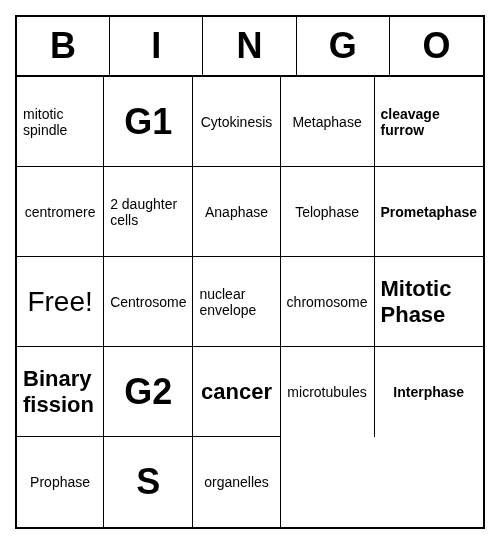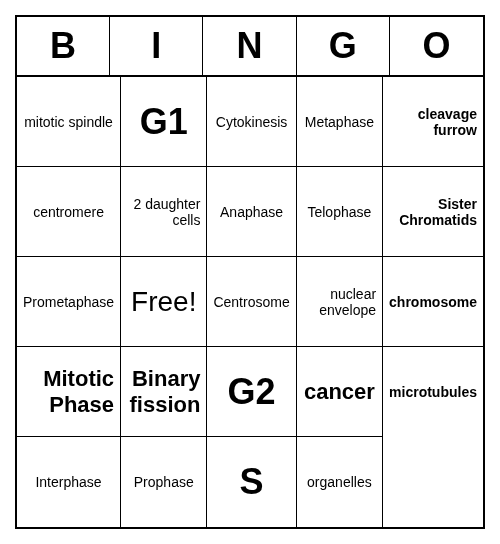--- a/index.html
+++ b/index.html
@@ -46,21 +46,21 @@
       grid-template-columns: repeat(5, 1fr);
       grid-template-rows: repeat(5, 90px);
     }
 
     .bingo-cell {
       border-right: 1px solid #000;
       border-bottom: 1px solid #000;
       display: flex;
       justify-content: center;
       align-items: center;
-      text-align: right;
+      text-align: left;
       padding: 6px;
       font-size: 14px;
     }
 
     .bingo-cell:nth-child(5n) {
       border-right: none;
       font-weight: bold;
     }
 
     .bingo-cell:nth-last-child(-n+5) {
@@ -96,21 +96,20 @@
   <div class="bingo-grid">
   <div class="bingo-cell">mitotic spindle</div>
       <div class="bingo-cell large-text">G1</div>
       <div class="bingo-cell">Cytokinesis</div>
       <div class="bingo-cell">Metaphase</div>
       <div class="bingo-cell">cleavage furrow</div>
       <div class="bingo-cell">centromere</div>
       <div class="bingo-cell">2 daughter cells</div>
       <div class="bingo-cell">Anaphase</div>
       <div class="bingo-cell">Telophase</div>
-      <div class="bingo-cell">Sister Chromatids</div>
       <div class="bingo-cell">Prometaphase</div>
       <div class="bingo-cell free">Free!</div>
       <div class="bingo-cell">Centrosome</div>
       <div class="bingo-cell">nuclear envelope</div>
       <div class="bingo-cell">chromosome</div>
       <div class="bingo-cell medium-large">Mitotic Phase</div>
       <div class="bingo-cell medium-large">Binary fission</div>
       <div class="bingo-cell large-text">G2</div>
       <div class="bingo-cell medium-large">cancer</div>
       <div class="bingo-cell">microtubules</div>

